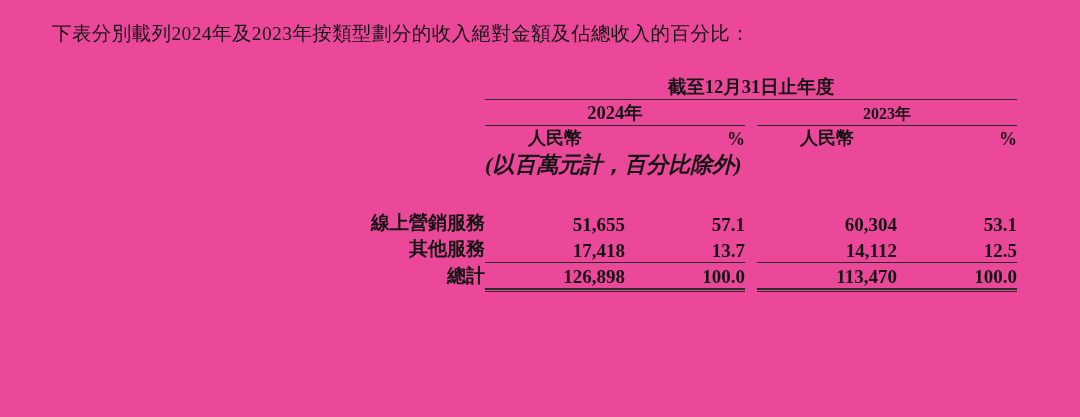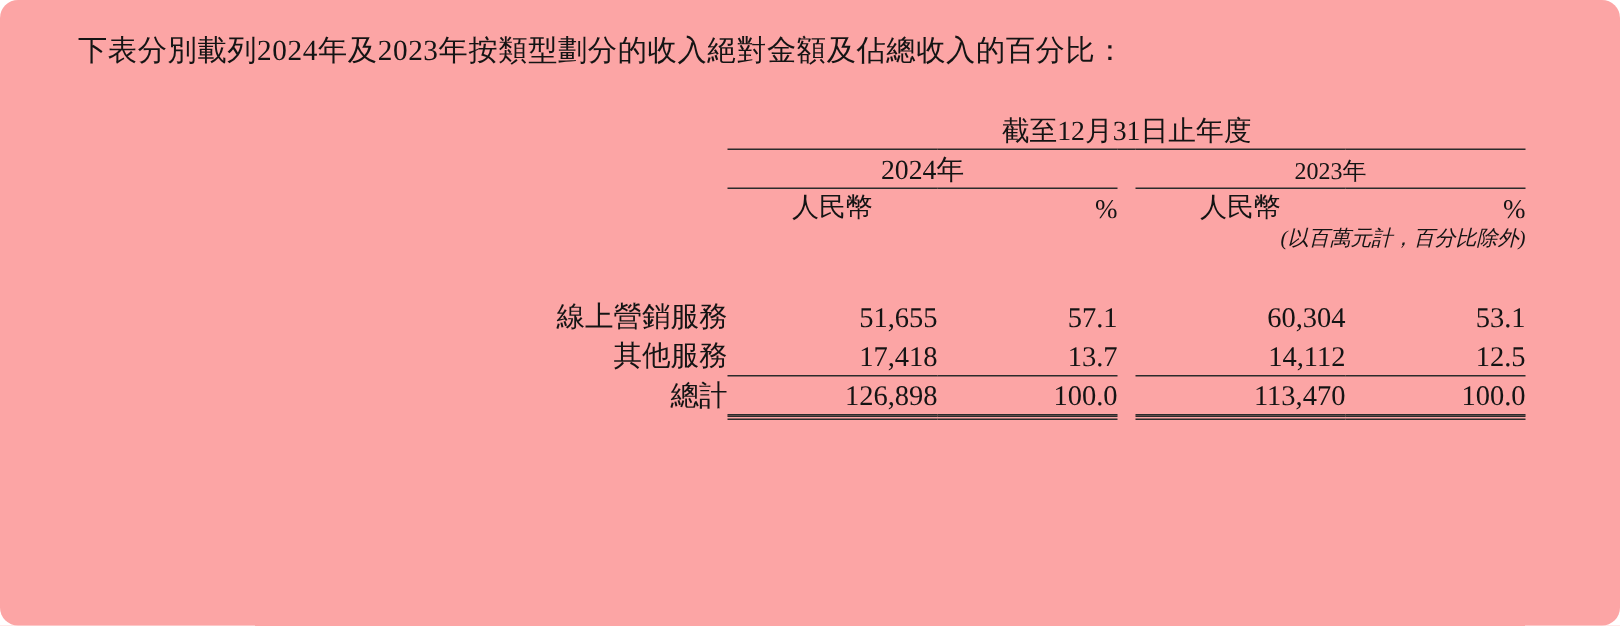--- a/index.html
+++ b/index.html
@@ -11,43 +11,42 @@
     width: 1080px;
     height: 417px;
     font-family: "Liberation Serif", "DejaVu Serif", serif;
     color: #1a1a1a;
     overflow: hidden;
   }
   .page {
     position: relative;
     width: 1080px;
     height: 417px;
-    background: #fca5a5;
-    border-radius: 12px;
+    background: #ec4899;
   }
   .intro {
     position: absolute;
     left: 52px;
     top: 20px;
     font-size: 19.5px;
     letter-spacing: 0.4px;
     white-space: nowrap;
     color: #141414;
   }
   table.fin {
     position: absolute;
     left: 45px;
     top: 74px;
     border-collapse: collapse;
     font-size: 18px;
     color: #141414;
   }
   table.fin td, table.fin th {
     padding: 0;
-    font-weight: normal;
+    font-weight: bold;
     vertical-align: bottom;
   }
   
   .c-label { width: 440px; }
   .c-num   { width: 140px; }
   .c-pct   { width: 120px; }
   .c-gap   { width: 12px; }
 
   .num, .pct {
     text-align: right;
@@ -69,23 +68,23 @@
     padding-bottom: 2px;
   }
   .hdr-span {
     font-weight: bold;
     font-size: 18.5px;
   }
   .hdr-span-thin {
     font-size: 16px;
   }
   .unit-note {
-    text-align: right;
+    text-align: left;
     font-style: italic;
-    font-size: 14px;
+    font-size: 22px;
     padding-top: 2px;
     padding-bottom: 6px;
     white-space: nowrap;
   }
   .spacer-row td { height: 30px; }
   .data-row td {
     padding-top: 3px;
     padding-bottom: 3px;
     font-size: 19px;
   }

